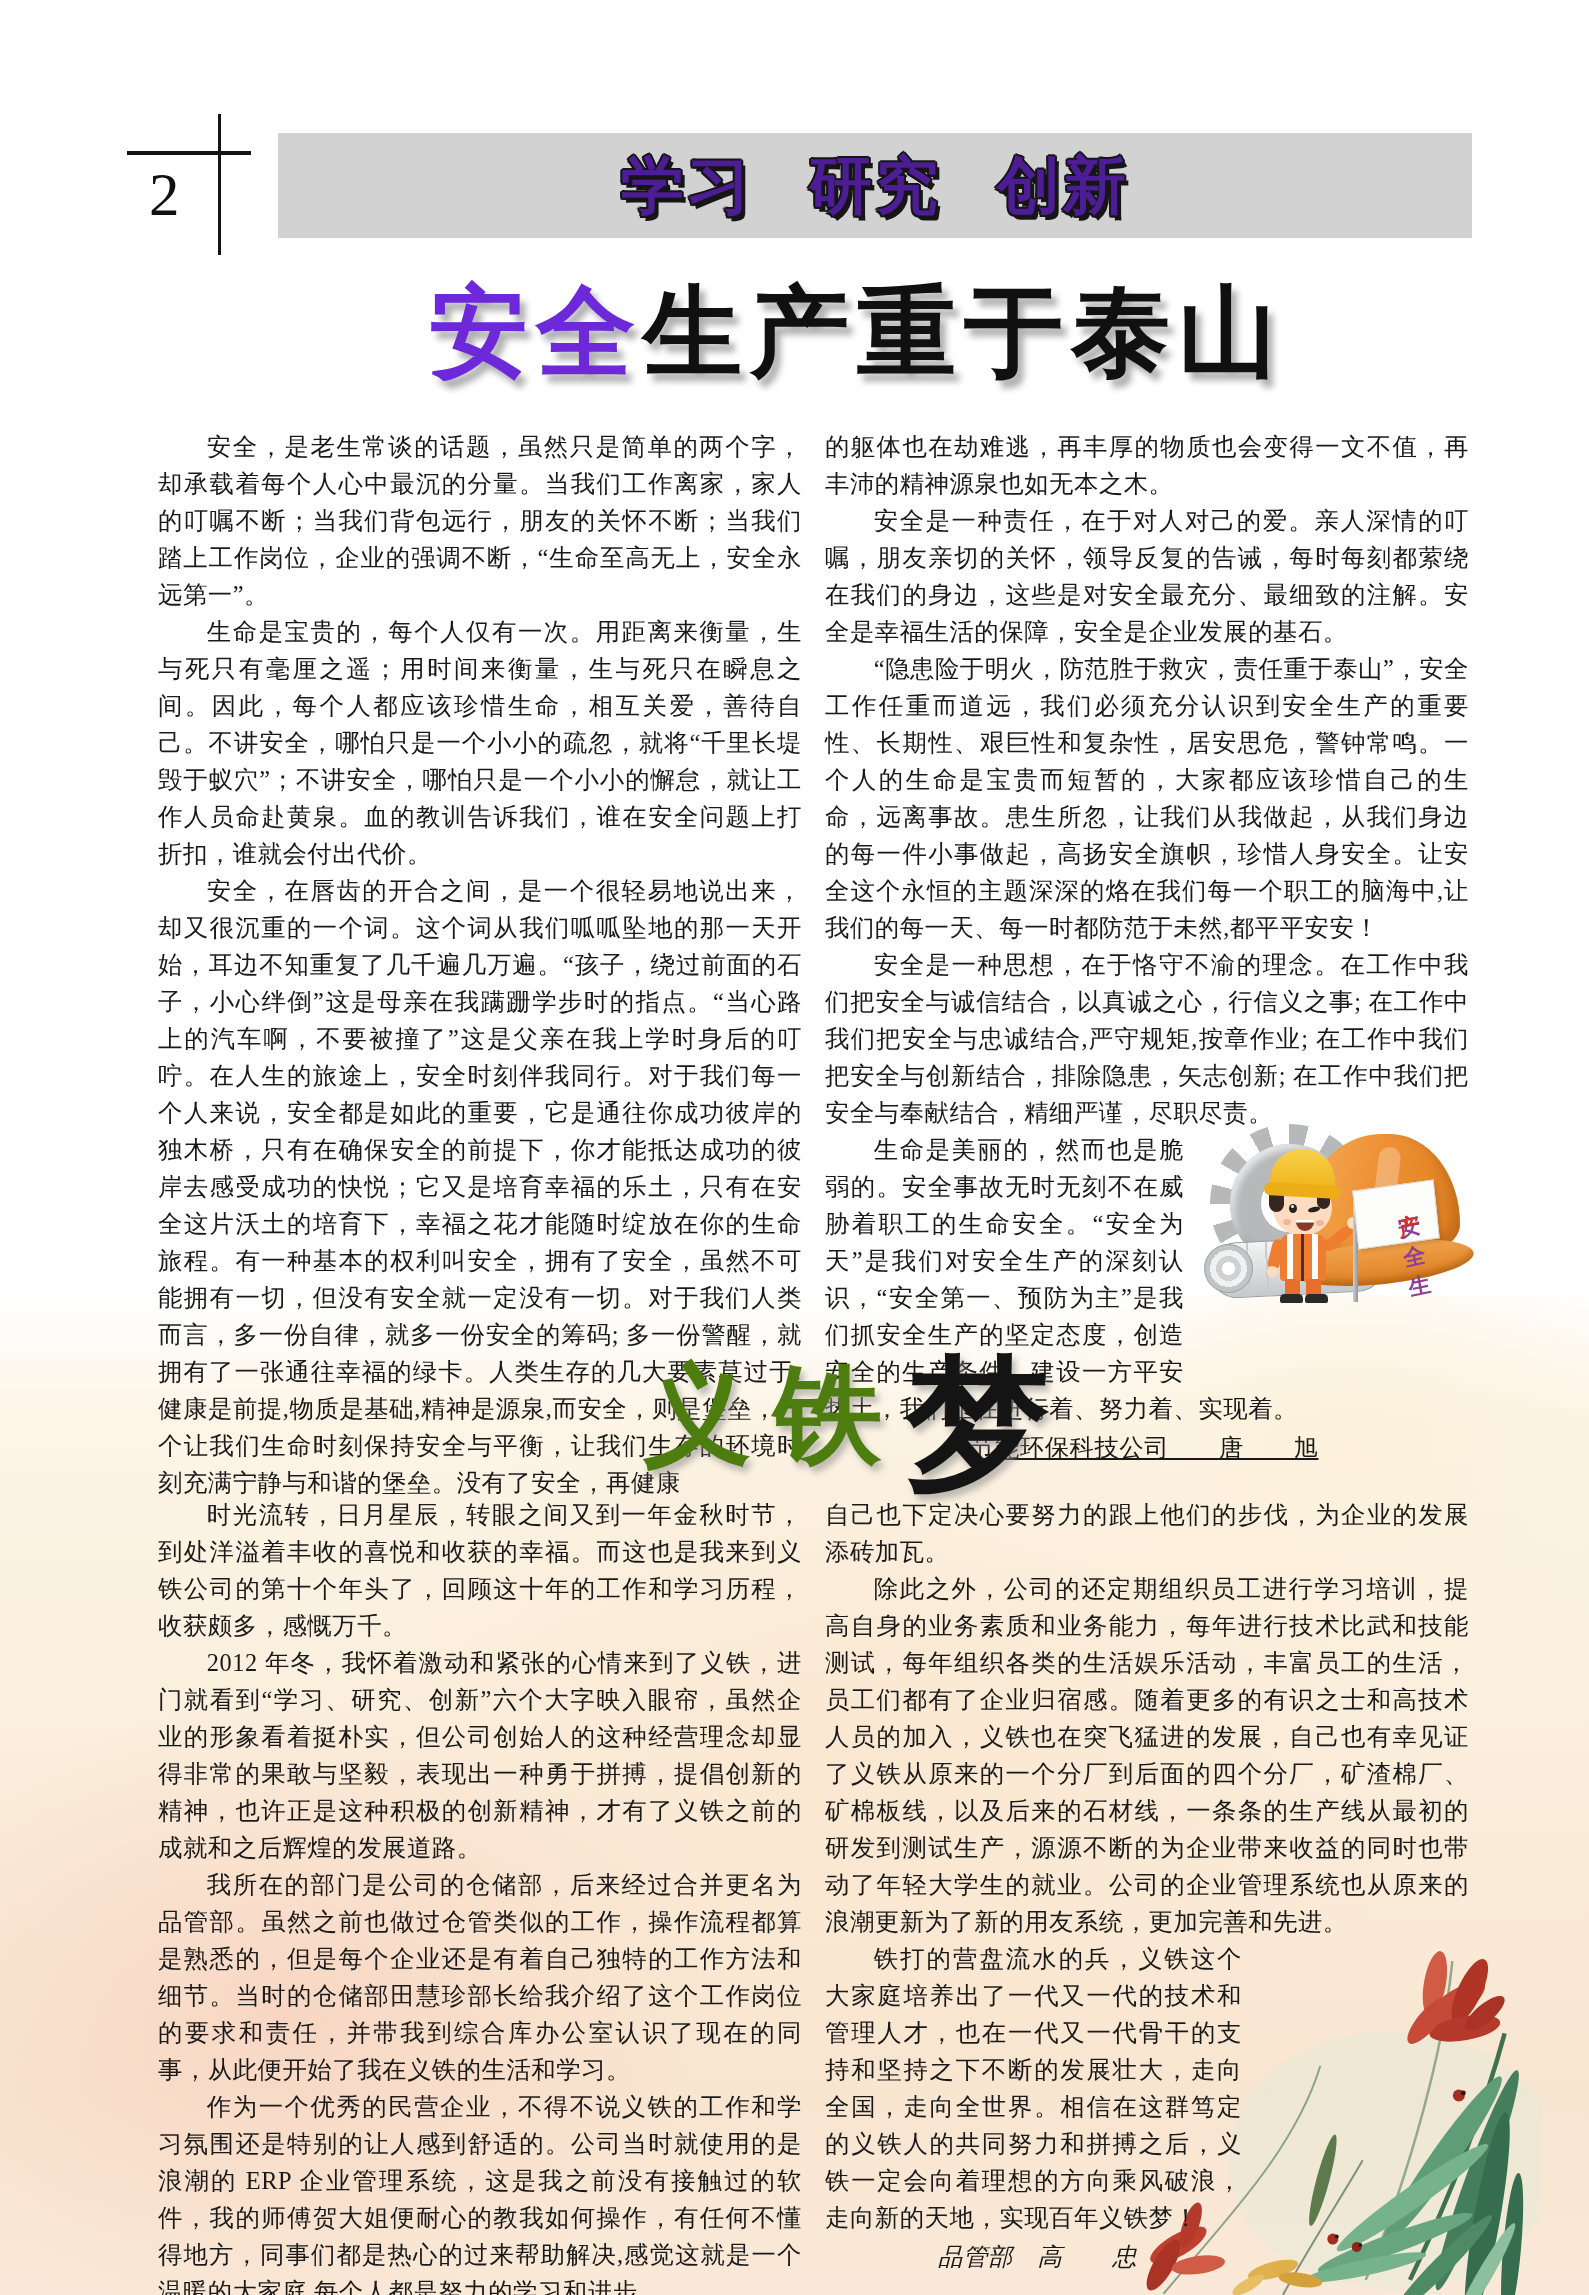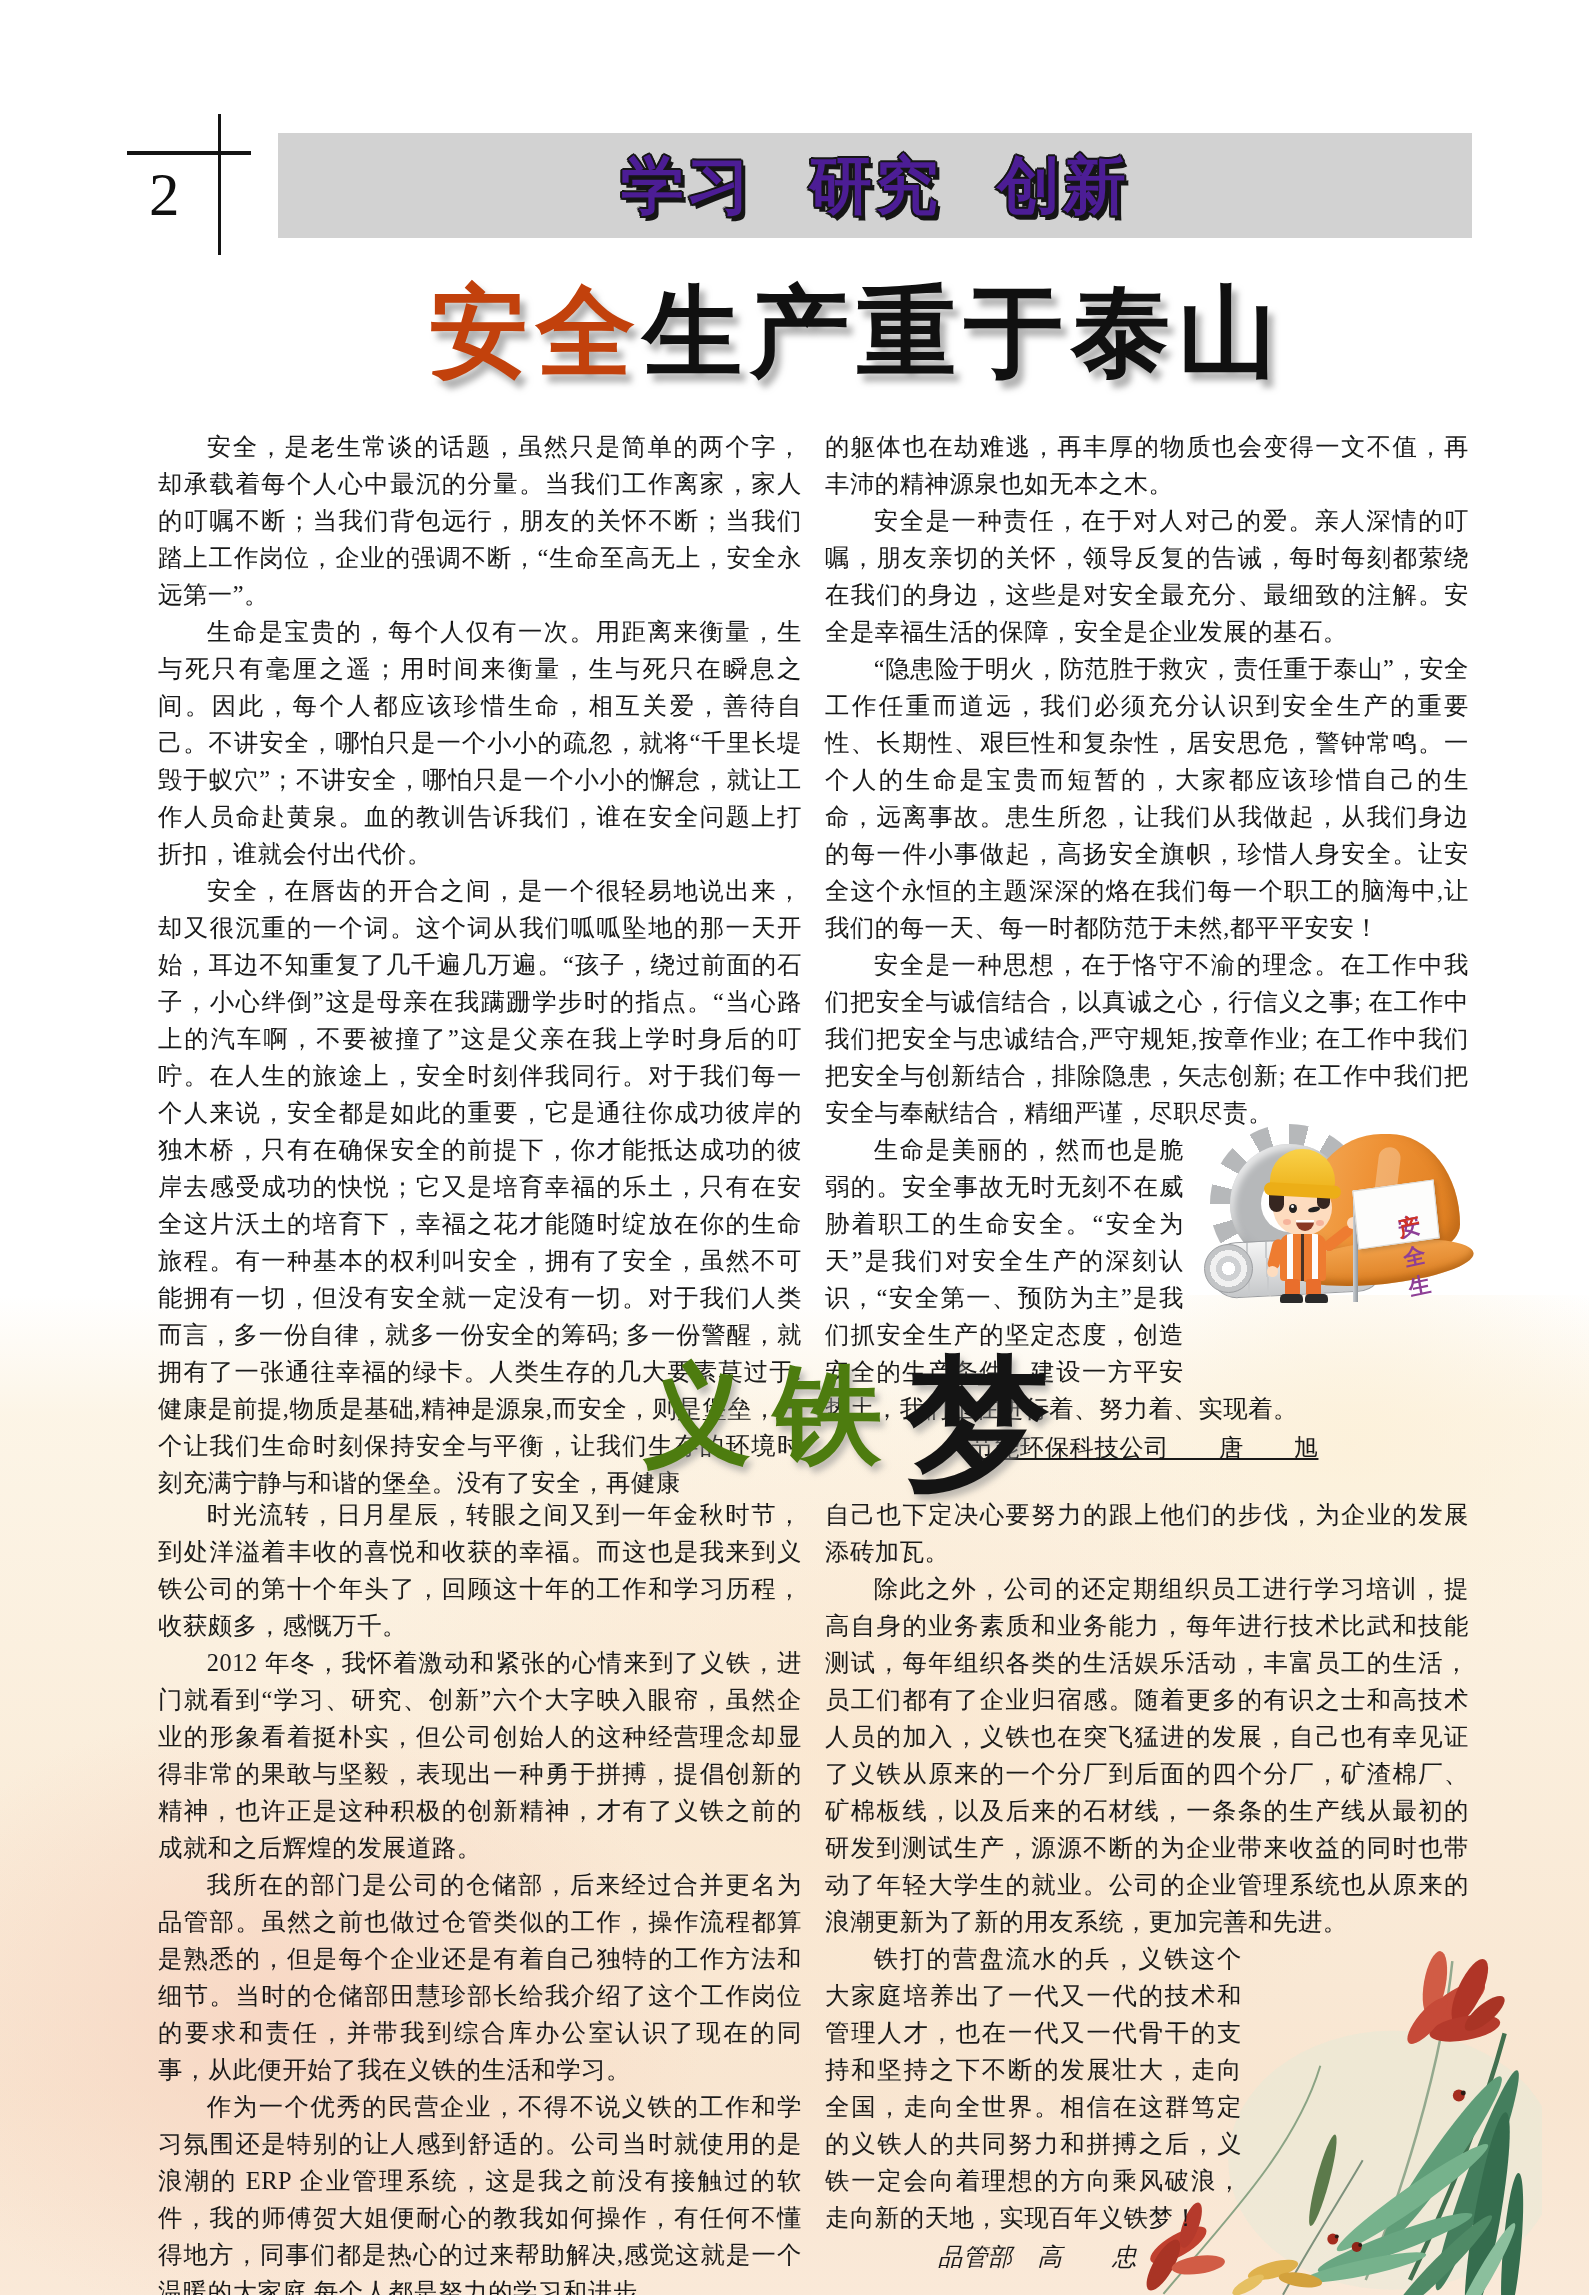--- a/index.html
+++ b/index.html
@@ -32,21 +32,21 @@
     color:#4c1d95;letter-spacing:3px;
     text-shadow:-2px 0 #161616,2px 0 #161616,0 -2px #161616,0 2px #161616,
                 -1.5px -1.5px #161616,1.5px 1.5px #161616,-1.5px 1.5px #161616,1.5px -1.5px #161616,
                 4px 5px 0 #161616;
   }
 
   
   .title1{left:429px;top:273px;z-index:2;font-weight:bold;white-space:nowrap;
     font-size:99px;line-height:120px;letter-spacing:8px;
     text-shadow:6px 8px 6px rgba(125,125,125,0.6);}
-  .title1 .t-red{color:#c2410c;}
+  .title1 .t-red{color:#6d28d9;}
   .title1 .t-black{color:#101010;}
 
   .title2{left:643px;top:1306px;z-index:2;font-weight:bold;white-space:nowrap;
     text-shadow:4px 6px 6px rgba(140,140,140,0.55);}
   .title2 .t-red{font-size:108px;color:#4d7c0f;letter-spacing:23px;}
   .title2 .t-black{font-size:145px;color:#141414;position:relative;top:22px;}
 
   
   .col{width:644px;z-index:2;color:#191919;}
   .a1c1{left:158px;top:428px;}

